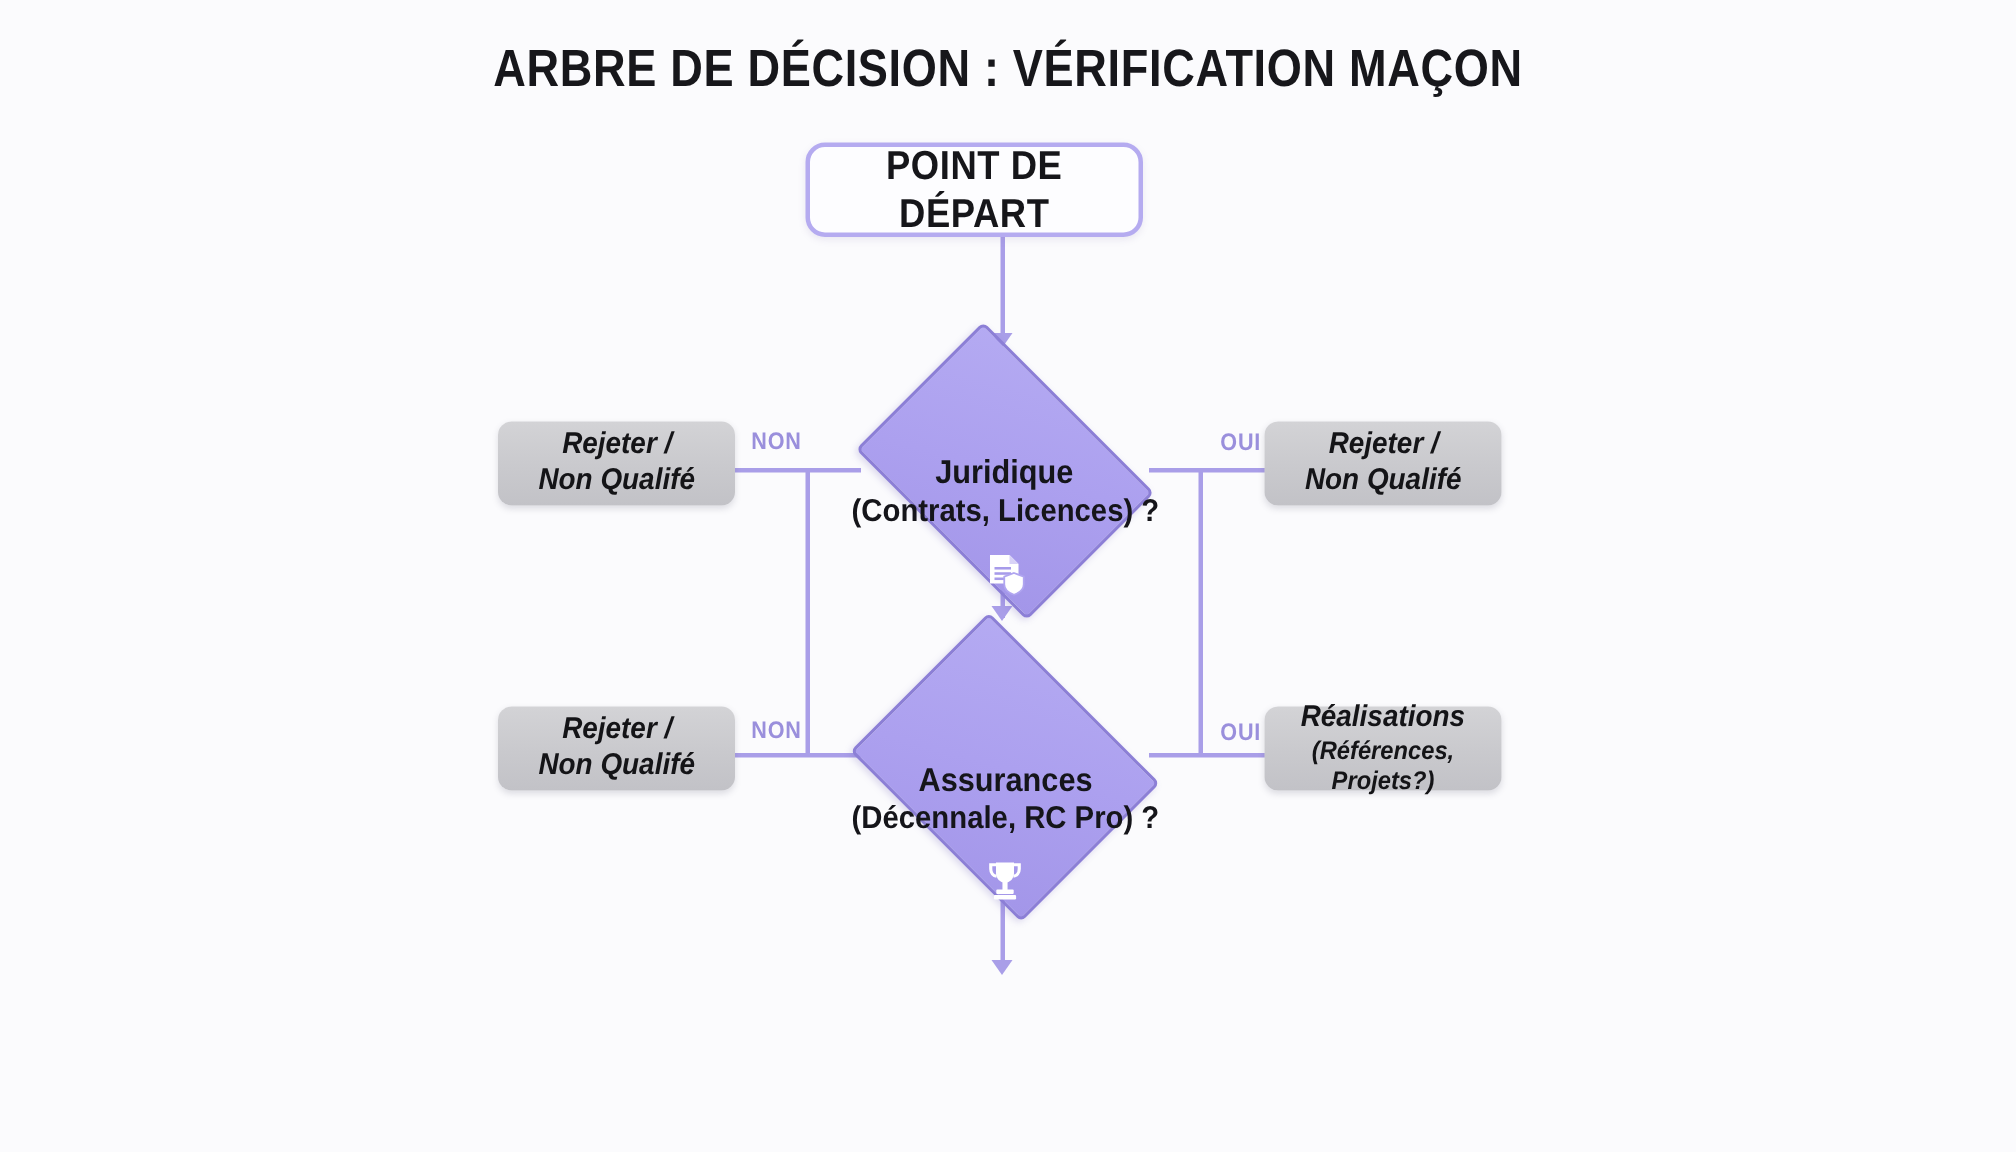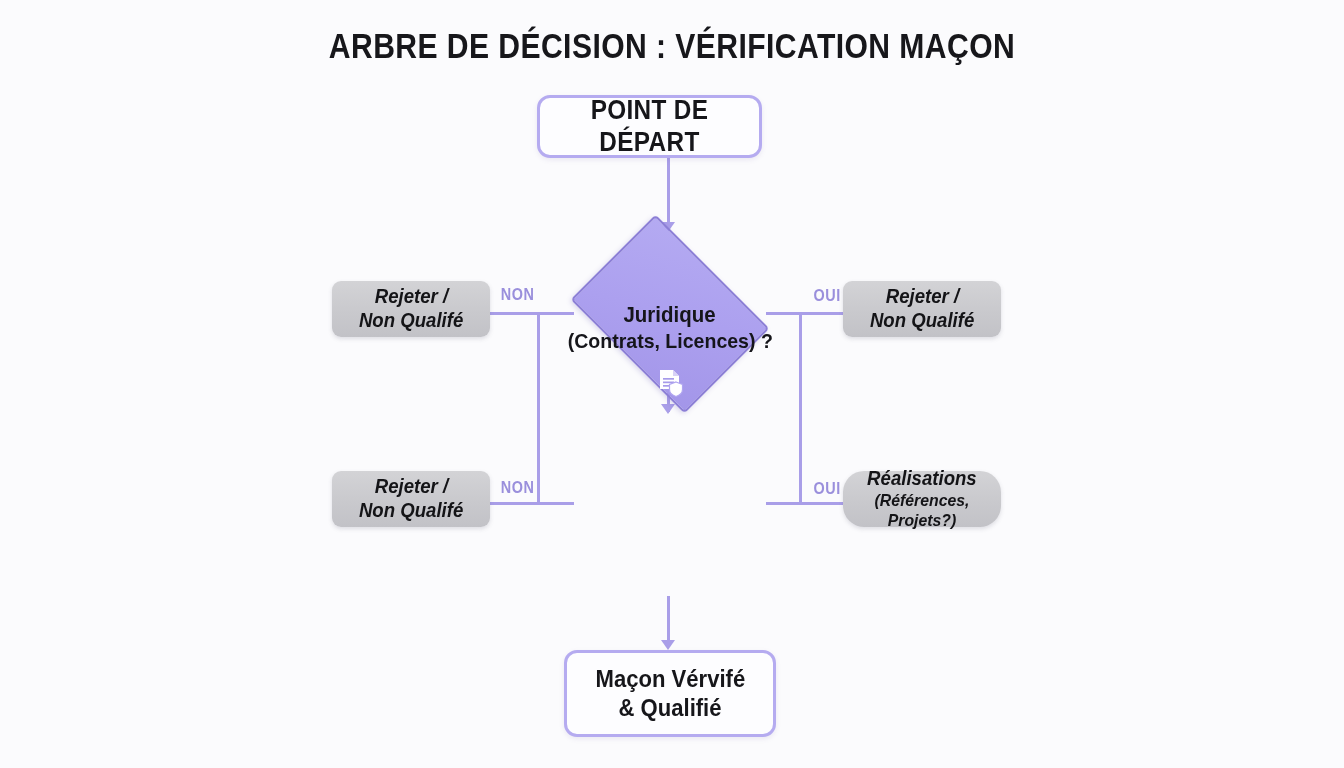--- a/index.html
+++ b/index.html
@@ -108,21 +108,21 @@
     font-weight: bold;
     color: #141417;
     transform: scaleX(0.93);
   }
   .gray-box.small-sub .line2 {
     font-size: 17px;
   }
   #reject-left-top   { left: 332px; top: 281px; width: 158px; height: 56px; }
   #reject-right-top  { left: 843px; top: 281px; width: 158px; height: 56px; }
   #reject-left-bot   { left: 332px; top: 471px; width: 158px; height: 56px; }
-  #outcome-right-bot { left: 843px; top: 471px; width: 158px; height: 56px; border-radius: 21px; }
+  #outcome-right-bot { left: 843px; top: 471px; width: 158px; height: 56px; }
 
   
   .diamond-wrap {
     position: absolute;
   }
   .diamond-shape {
     position: absolute;
     left: 0;
     top: 0;
     width: 100%;
@@ -254,20 +254,37 @@
           <path d="M19 4 v6 h6 z" fill="#d8d2f7"></path>
           <rect x="9" y="12" width="11" height="1.7" fill="#a79bea"></rect>
           <rect x="9" y="15.5" width="11" height="1.7" fill="#a79bea"></rect>
           <rect x="9" y="19" width="7" height="1.7" fill="#a79bea"></rect>
           <path d="M22 16 l6.5 2.4 v5.1 c0 3.6 -3 5.8 -6.5 7 c-3.5 -1.2 -6.5 -3.4 -6.5 -7 v-5.1 z" fill="#ffffff" stroke="#b0a5f0" stroke-width="1.2"></path>
         </svg>
       </span>
     </div>
   </div>
 
+  <div class="diamond-wrap" id="diamond-assurances">
+    <div class="diamond-shape"></div>
+    <div class="diamond-content">
+      <span class="line1">Assurances</span>
+      <span class="line2">(Décennale, RC Pro) ?</span>
+      <span class="diamond-icon">
+        <svg width="32" height="32" viewBox="0 0 32 32" aria-hidden="true">
+          <path d="M10 4 h12 v7 c0 3.6 -2.7 6.5 -6 6.5 c-3.3 0 -6 -2.9 -6 -6.5 z" fill="#ffffff"></path>
+          <path d="M10 5.5 h-3.5 v2.8 c0 2.8 1.7 4.6 3.9 4.9" fill="none" stroke="#ffffff" stroke-width="2.1"></path>
+          <path d="M22 5.5 h3.5 v2.8 c0 2.8 -1.7 4.6 -3.9 4.9" fill="none" stroke="#ffffff" stroke-width="2.1"></path>
+          <rect x="14.3" y="17" width="3.4" height="5.4" fill="#ffffff"></rect>
+          <rect x="10.2" y="22" width="11.6" height="3" rx="0.7" fill="#ffffff"></rect>
+          <rect x="8.6" y="25.6" width="14.8" height="3.1" rx="0.8" fill="#ffffff"></rect>
+        </svg>
+      </span>
+    </div>
+  </div>
 
   <div class="gray-box" id="reject-left-top">
     <span class="line1">Rejeter /</span>
     <span class="line2">Non Qualifé</span>
   </div>
 
   <div class="gray-box" id="reject-right-top">
     <span class="line1">Rejeter /</span>
     <span class="line2">Non Qualifé</span>
   </div>
@@ -275,18 +292,14 @@
   <div class="gray-box" id="reject-left-bot">
     <span class="line1">Rejeter /</span>
     <span class="line2">Non Qualifé</span>
   </div>
 
   <div class="gray-box small-sub" id="outcome-right-bot">
     <span class="line1">Réalisations</span>
     <span class="line2">(Références, Projets?)</span>
   </div>
 
-  <div class="terminal" id="end-node">
-    <span class="line1">Maçon Vérvifé</span>
-    <span class="line2">&amp; Qualifié</span>
-  </div>
 
 </div>
 
 </body></html>

